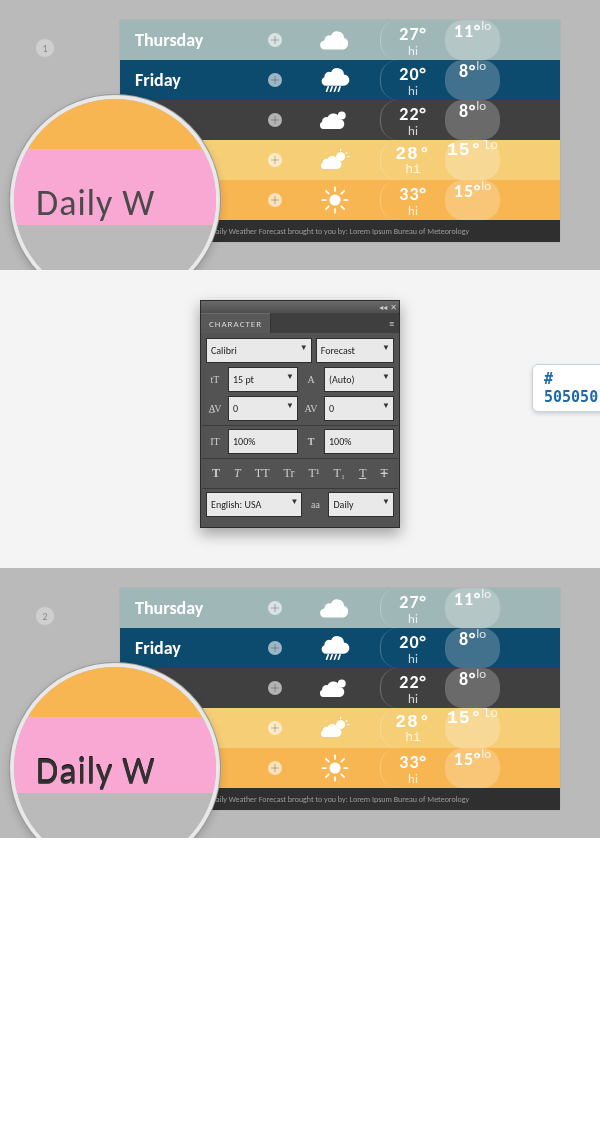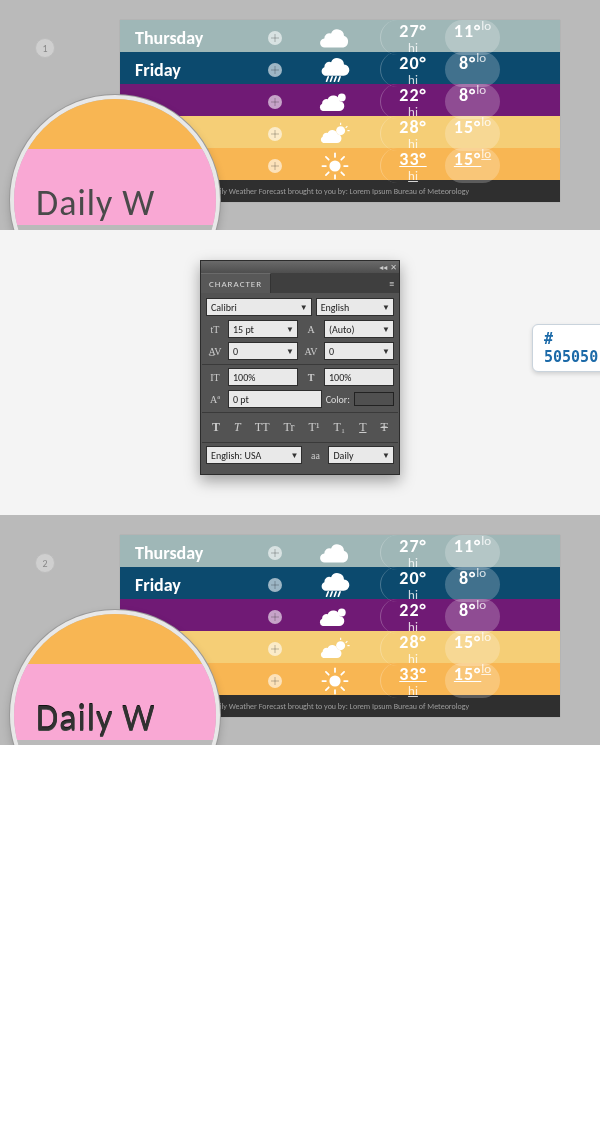--- a/index.html
+++ b/index.html
@@ -15,39 +15,39 @@
     background:#cfcfcf;border:1px solid #bdbdbd;
     display:flex;align-items:center;justify-content:center;
     font-size:10px;color:#888;position:absolute;left:35px;top:38px;
   }
 
   
   .weather { width:440px; margin-left:auto; margin-right:0; box-shadow:0 0 1px rgba(0,0,0,.2); }
   .w-row {
     display:grid;
     grid-template-columns: 140px 30px 90px 65px 55px;
-    align-items:center; height:32px; color:#fff;
+    align-items:center; height:40px; color:#fff;
   }
   .w-row .day { font-weight:700; font-size:18px; padding-left:15px; }
   .w-row .plus { width:14px;height:14px;border-radius:50%;background:rgba(255,255,255,.6);position:relative;justify-self:center;}
   .w-row .plus::before,.w-row .plus::after{content:"";position:absolute;background:rgba(0,0,0,.12);}
   .w-row .plus::before{left:3px;right:3px;top:6px;height:2px;}
   .w-row .plus::after{top:3px;bottom:3px;left:6px;width:2px;}
   .w-row .ico { display:flex; justify-content:center; }
   .temp { text-align:center; position:relative;border-radius:18px; }
   .temp .val { font-weight:700; font-size:18px; letter-spacing:1px;}
   .temp .lbl { font-size:13px; opacity:.8; text-transform:lowercase; display:block; margin-top:-2px;}
   .hi-cell { border-left:1px solid rgba(255,255,255,.25); height:100%; display:flex;flex-direction:column;justify-content:center;}
   .lo-cell { background:rgba(255,255,255,.22); height:100%; display:flex;flex-direction:row;justify-content:center;}
 
   .row1 { background:#9fb7b7; }
   .row2 { background:#0c4a6e; }
-  .row3 { background:#701a75; }
-  .row4 { background:#f5ce76; }
-  .row5 { background:#f8b653;text-decoration:underline; }
+  .row3 { background:#404040; }
+  .row4 { background:#f5ce76;font-family:Liberation Mono, monospace; }
+  .row5 { background:#f8b653; }
 
   .footer-bar { background:#2f2f2f; color:#9c9c9c; font-size:8px; text-align:center; padding:6px 0;}
 
   
   .ico svg { width:36px; height:28px; fill:#fff; }
 
   
   .magnifier {
     position:absolute; width:210px; height:210px; border-radius:50%;
     left:10px; top:95px;
@@ -70,21 +70,21 @@
     color:#ddd; font-size:10px;
   }
   .ps-titlebar { height:12px; background:linear-gradient(#6a6a6a,#4e4e4e); display:flex; justify-content:flex-end; align-items:center; padding:0 2px; gap:3px;}
   .ps-titlebar span { font-size:8px; color:#ccc; cursor:pointer;}
   .ps-tabs { display:flex; background:#3f3f3f;}
   .ps-tab { padding:4px 8px; font-size:9px; letter-spacing:1px; color:#d8d8d8; background:#585858; border-right:1px solid #333;border-top:1px solid #6a6a6a;}
   .ps-tabs .filler{flex:1;}
   .ps-menu-icon{width:14px;display:flex;align-items:center;justify-content:center;color:#bbb;}
   .ps-body { padding:5px 5px 6px 5px; background:#535353; }
   .ps-row { display:flex; gap:4px; margin-bottom:4px; align-items:center;}
-  .ps-dd, .ps-field { background:#e9e9e9; color:#222; border:1px solid #2e2e2e; height:18px; display:flex; align-items:center; padding:0 4px 0 4px; position:relative; font-size:10px;}
+  .ps-dd, .ps-field { background:#e9e9e9; color:#222; border:1px solid #2e2e2e; height:25px; display:flex; align-items:center; padding:0 4px 0 4px; position:relative; font-size:10px;}
   .ps-dd .arrow, .ps-field .arrow { position:absolute; right:2px; top:3px; width:10px;height:10px; display:flex;align-items:center;justify-content:center;color:#333;font-size:8px;}
   .ps-icon { width:18px; height:17px; display:flex;align-items:center;justify-content:center;color:#ccc;background:#535353;font-family:"Times New Roman",serif;font-size:10px;}
   .ps-colorbox { width:40px;height:14px;background:#505050;border:1px solid #222;}
   .ps-style-row { display:flex; gap:6px; justify-content:space-around; padding:4px 2px; color:#ccc; font-family:"Times New Roman",serif; font-size:12px;}
   .ps-divider { height:1px;background:#3a3a3a;margin:3px -4px;}
   .ps-label{color:#ddd;font-size:10px;}
   
   .hex-bubble {
     position:absolute; left:332px; top:64px;
     background:#fff; border:1px solid #c9d3dc; border-radius:6px;
@@ -234,21 +234,21 @@
       <div class="filler"></div>
       <div class="ps-menu-icon">≡</div>
     </div>
     <div class="ps-body">
       <div class="ps-row">
         <div class="ps-dd" style="flex:1.4">
               <span>Calibri</span>
               <span class="arrow">▼</span>
             </div>
         <div class="ps-dd" style="flex:1">
-              <span>English</span>
+              <span>Forecast</span>
               <span class="arrow">▼</span>
             </div>
       </div>
       <div class="ps-row">
         <div class="ps-icon">tT</div>
         <div class="ps-field" style="flex:1">
               <span>15 pt</span>
               <span class="arrow">▼</span>
             </div>
         <div class="ps-icon">A</div>
@@ -274,28 +274,20 @@
         <div class="ps-icon">IT</div>
         <div class="ps-field" style="flex:1">
               <span>100%</span>
             </div>
         <div class="ps-icon">
               <b>T</b>
             </div>
         <div class="ps-field" style="flex:1">
               <span>100%</span>
             </div>
-      </div>
-      <div class="ps-row">
-        <div class="ps-icon">Aª</div>
-        <div class="ps-field" style="flex:1">
-              <span>0 pt</span>
-            </div>
-        <div class="ps-label">Color:</div>
-        <div class="ps-colorbox"></div>
       </div>
       <div class="ps-divider"></div>
       <div class="ps-style-row">
         <span style="font-weight:bold">T</span>
         <span style="font-style:italic">T</span>
         <span>TT</span>
         <span>Tr</span>
         <span>T¹</span>
         <span>T₁</span>
         <span style="text-decoration:underline">T</span>

